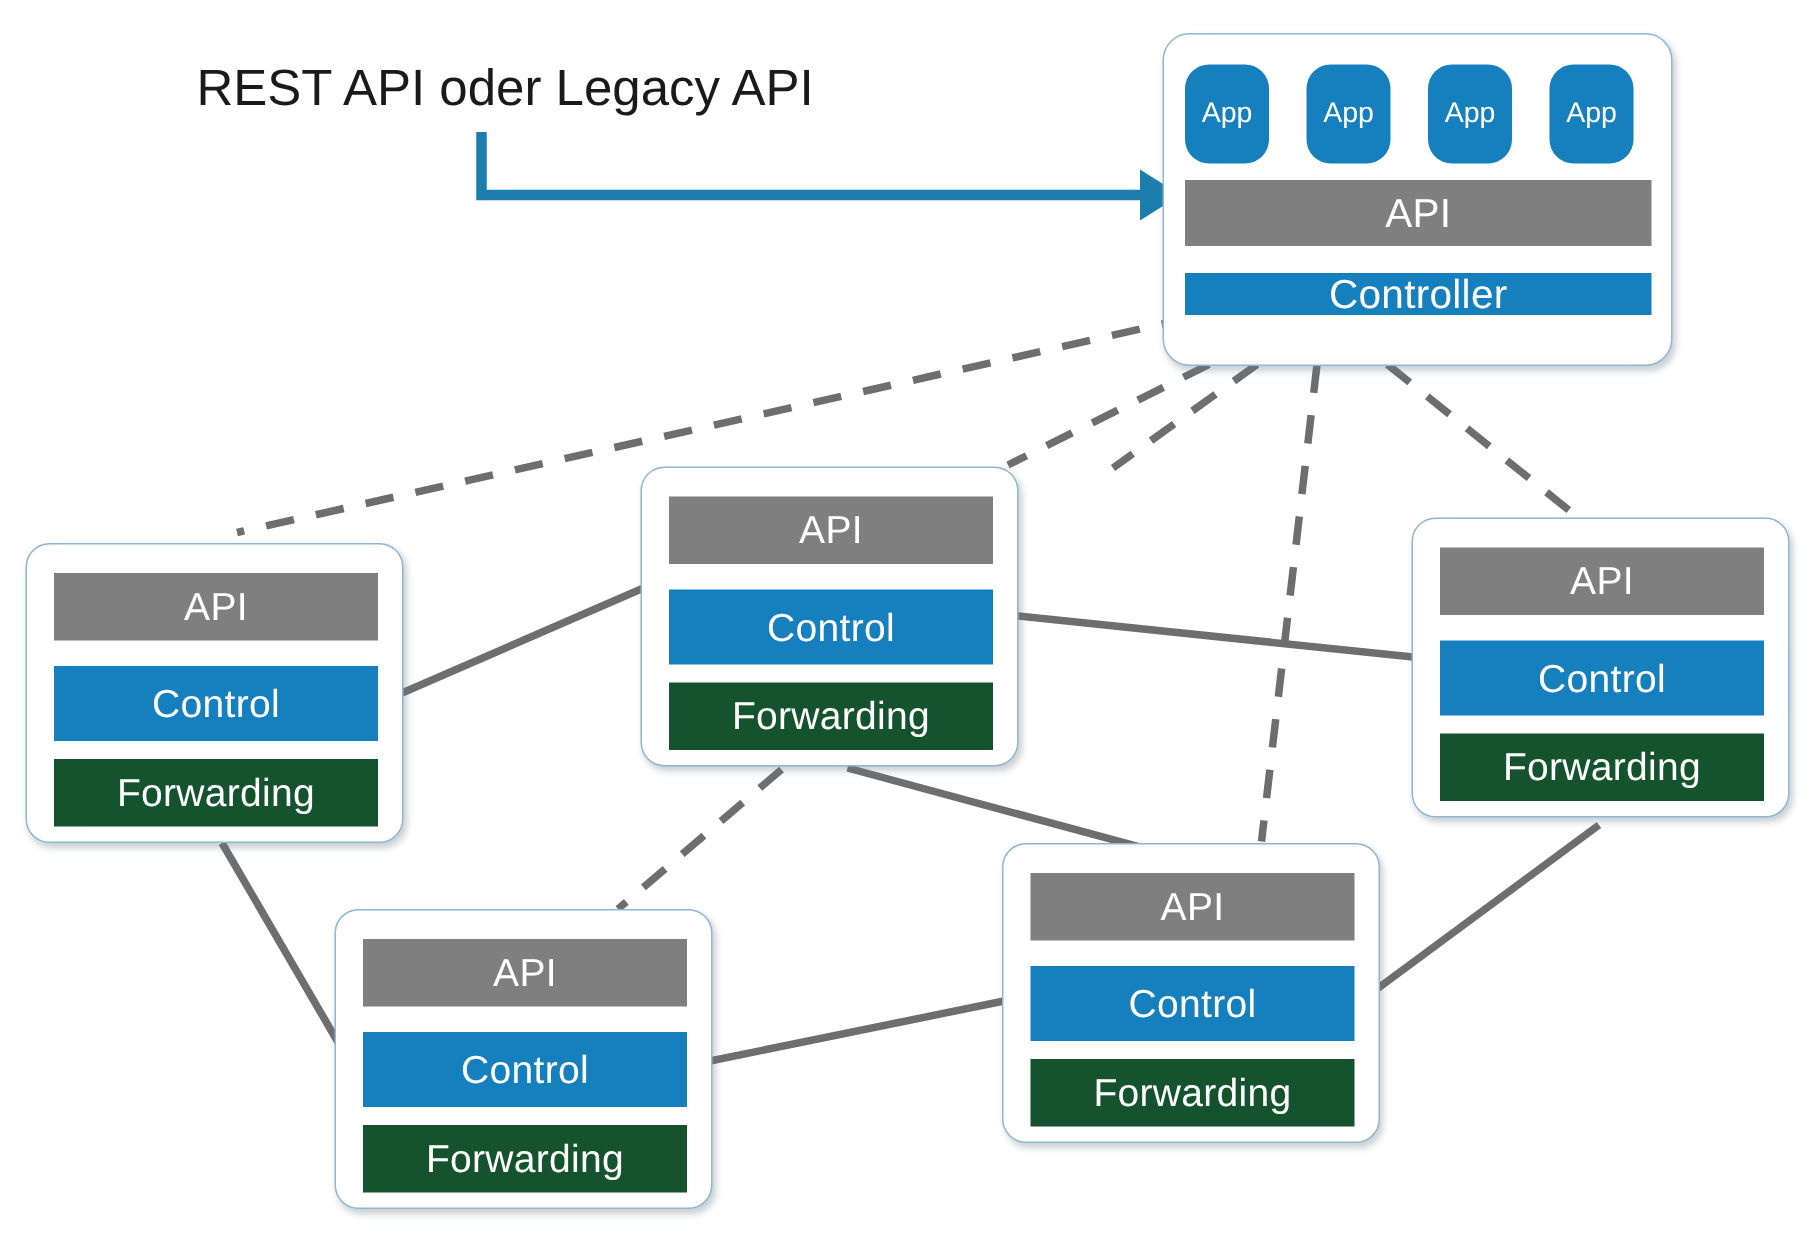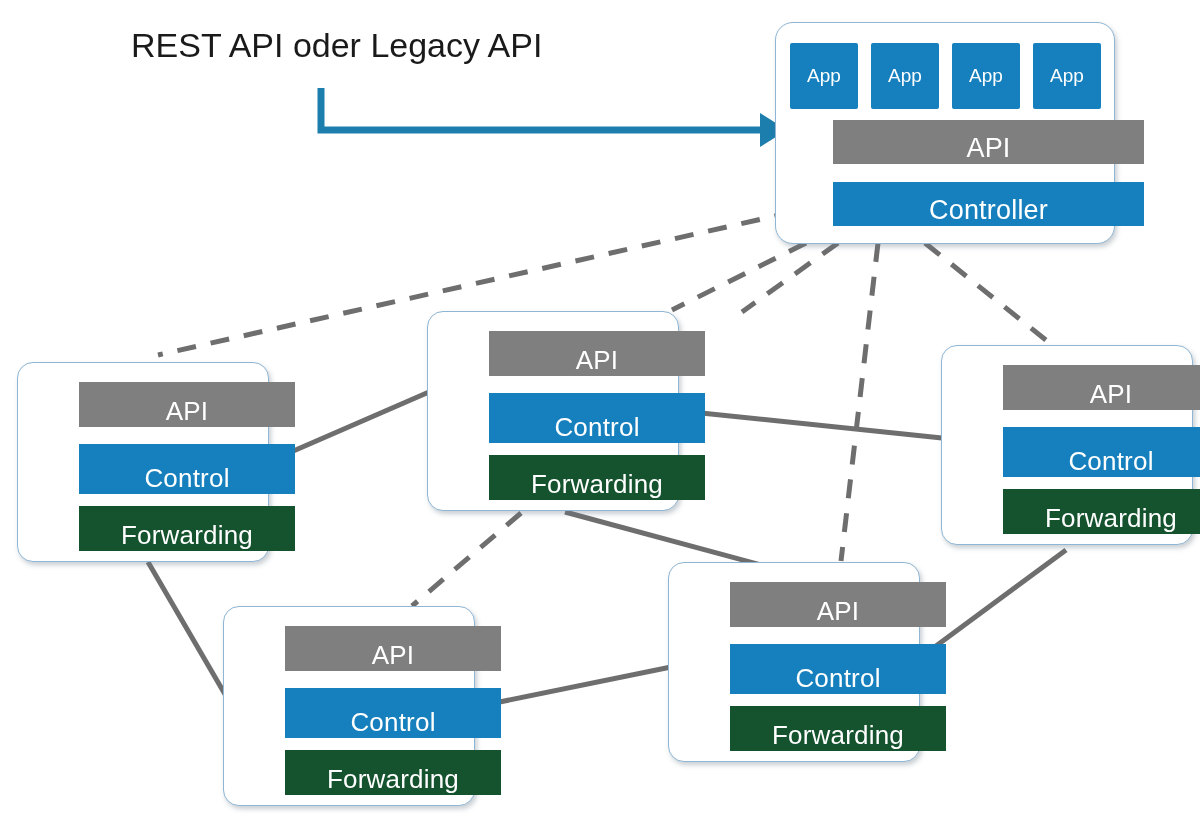--- a/index.html
+++ b/index.html
@@ -33,46 +33,45 @@
     border: 1.6px solid #8fb6d4;
     border-radius: 16px;
     box-shadow: 2px 3px 5px rgba(110,125,140,0.38);
     z-index: 3;
     box-sizing: border-box;
   }
   .layer {
     position: absolute;
     left: 0;
     display: flex;
-    align-items: flex-end;
+    align-items: center;
     justify-content: center;
     color: #ffffff;
     box-sizing: border-box;
     letter-spacing: 0.2px;
-    margin-left: 43px;
   }
   .layer-api      { background: #7f7f7f; }
   .layer-control  { background: #1580bd; }
   .layer-forward  { background: #14532d; }
 
   
   #controller-node {
     left: 775px;
     top: 22px;
     width: 340px;
     height: 222px;
     border-radius: 18px;
   }
   .app-box {
     position: absolute;
     top: 20px;
-    width: 68px;
+    width: 56px;
     height: 66px;
     background: #1580bd;
-    border-radius: 2px;
+    border-radius: 16px;
     display: flex;
     align-items: center;
     justify-content: center;
     color: #ffffff;
     font-size: 19px;
   }
   #app-0 { left: 14px; }
   #app-1 { left: 95px; }
   #app-2 { left: 176px; }
   #app-3 { left: 257px; }
@@ -81,42 +80,42 @@
     left: 14px;
     top: 97px;
     width: 311px;
     height: 44px;
     font-size: 27px;
   }
   #controller-ctrl {
     left: 14px;
     top: 159px;
     width: 311px;
-    height: 44px;
+    height: 28px;
     font-size: 27px;
   }
 
   
   .switch { width: 252px; height: 200px; }
   .switch .layer { font-size: 26px; }
   .sw-api      { left: 18px; top: 19px;  width: 216px; height: 45px; }
   .sw-control  { left: 18px; top: 81px;  width: 216px; height: 50px; }
   .sw-forward  { left: 18px; top: 143px; width: 216px; height: 45px; }
 
   #switch-left          { left: 17px;  top: 362px; }
   #switch-top-center    { left: 427px; top: 311px; }
   #switch-right         { left: 941px; top: 345px; }
   #switch-bottom-left   { left: 223px; top: 606px; }
   #switch-bottom-center { left: 668px; top: 562px; }
 
   
   #title-label {
     position: absolute;
     left: 131px;
-    top: 26px;
+    top: 40px;
     font-size: 34px;
     color: #1a1a1a;
     white-space: nowrap;
     z-index: 4;
   }
 </style>
 </head>
 <body>
 
 <div id="canvas">

